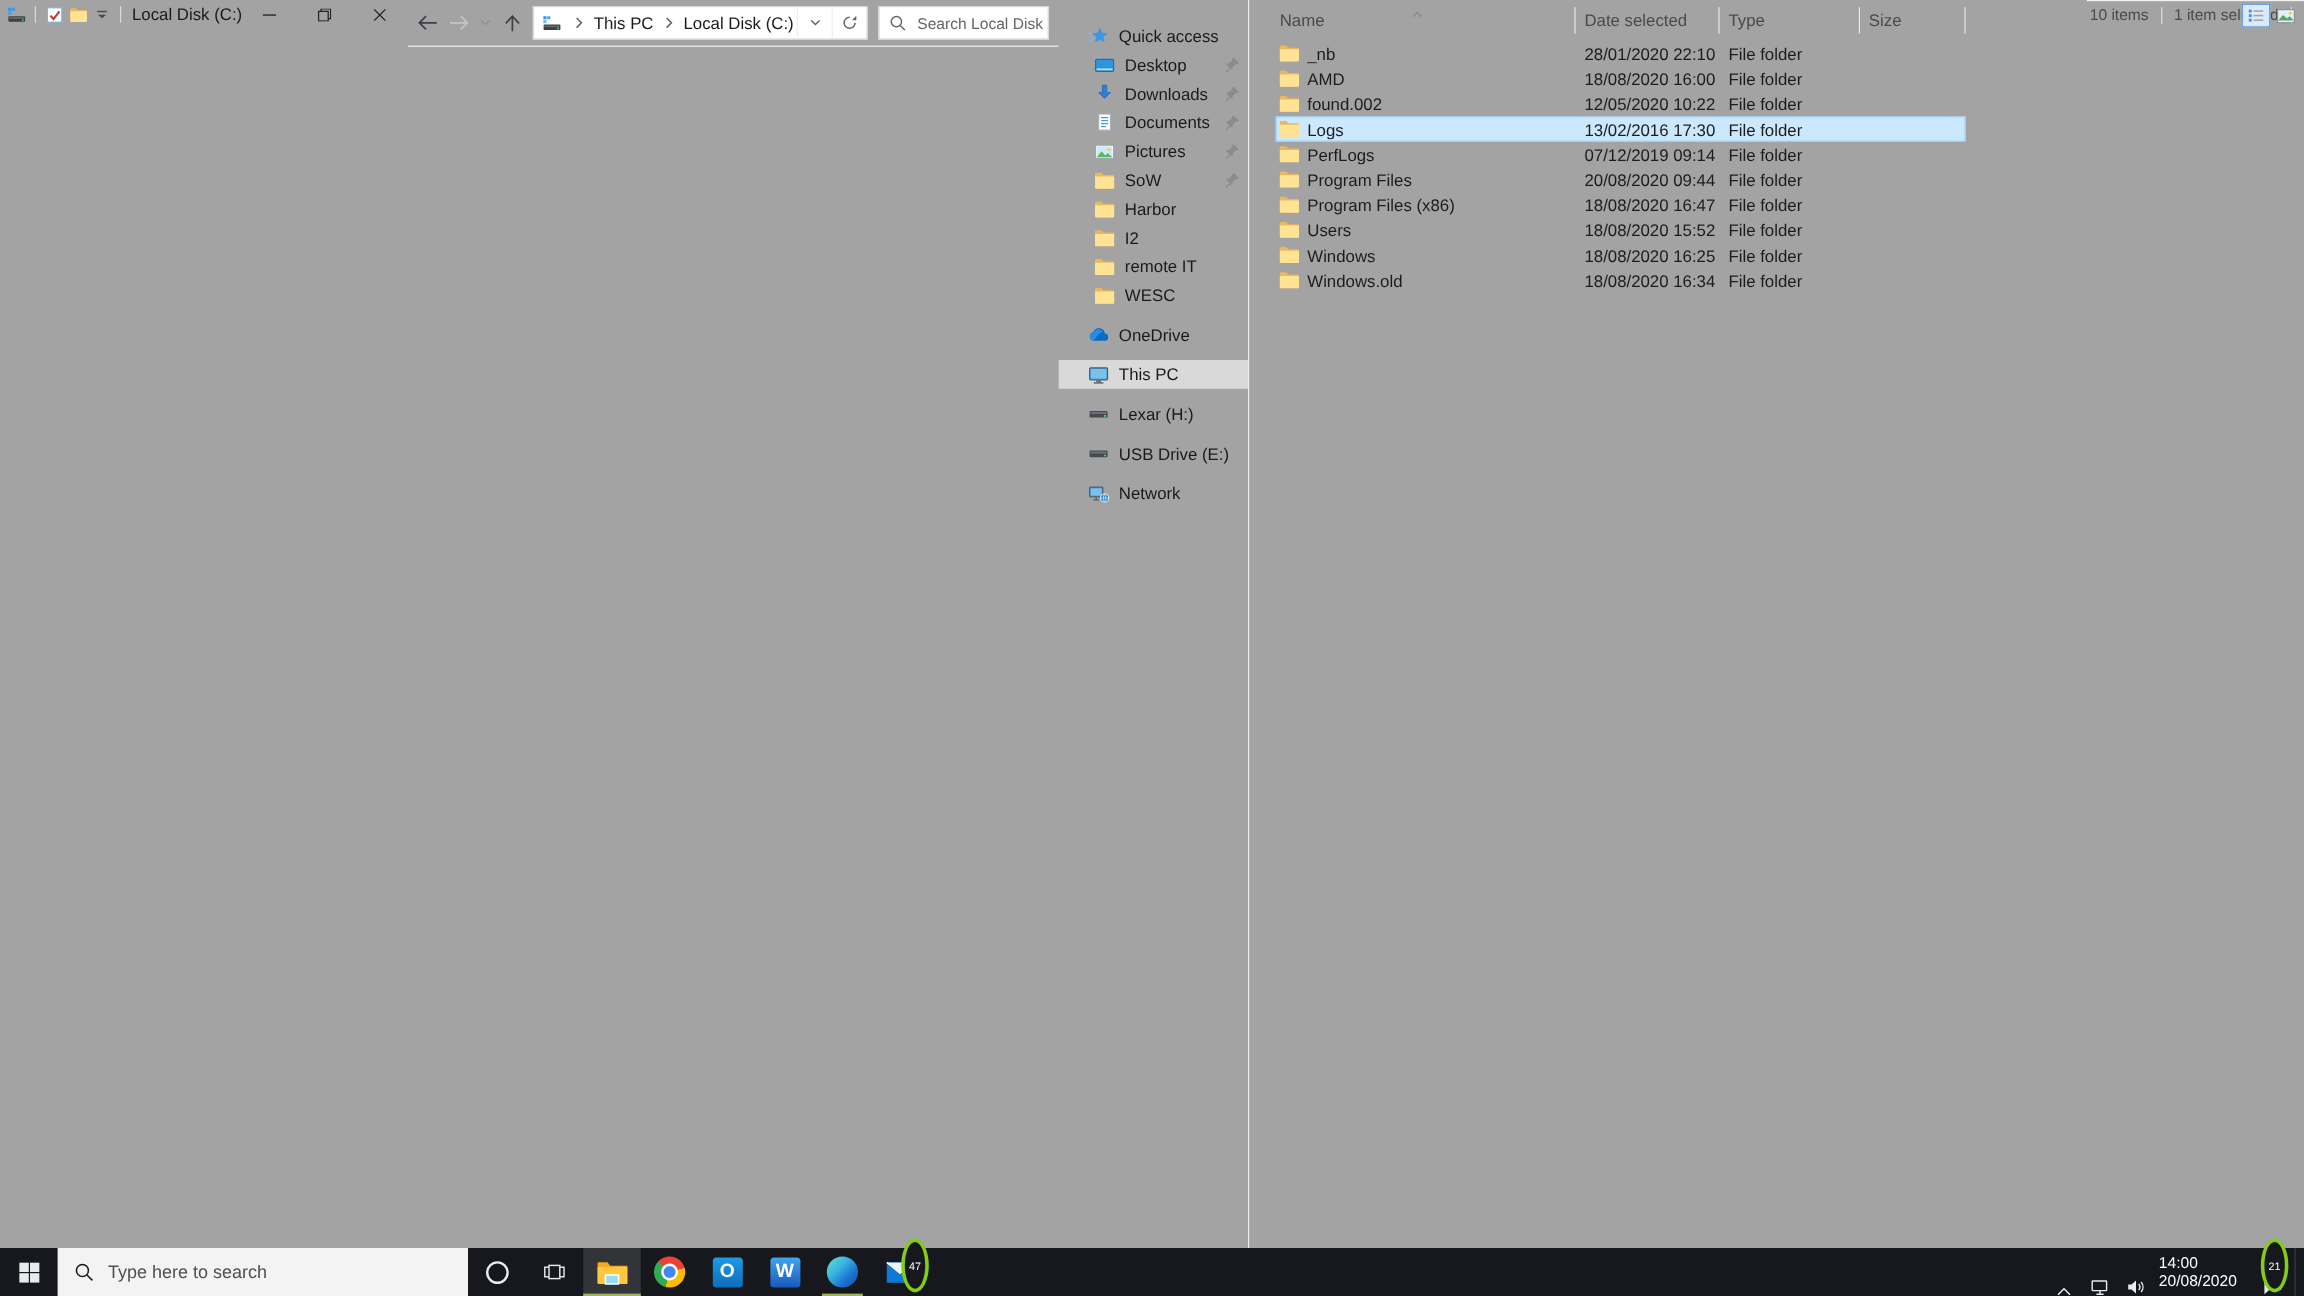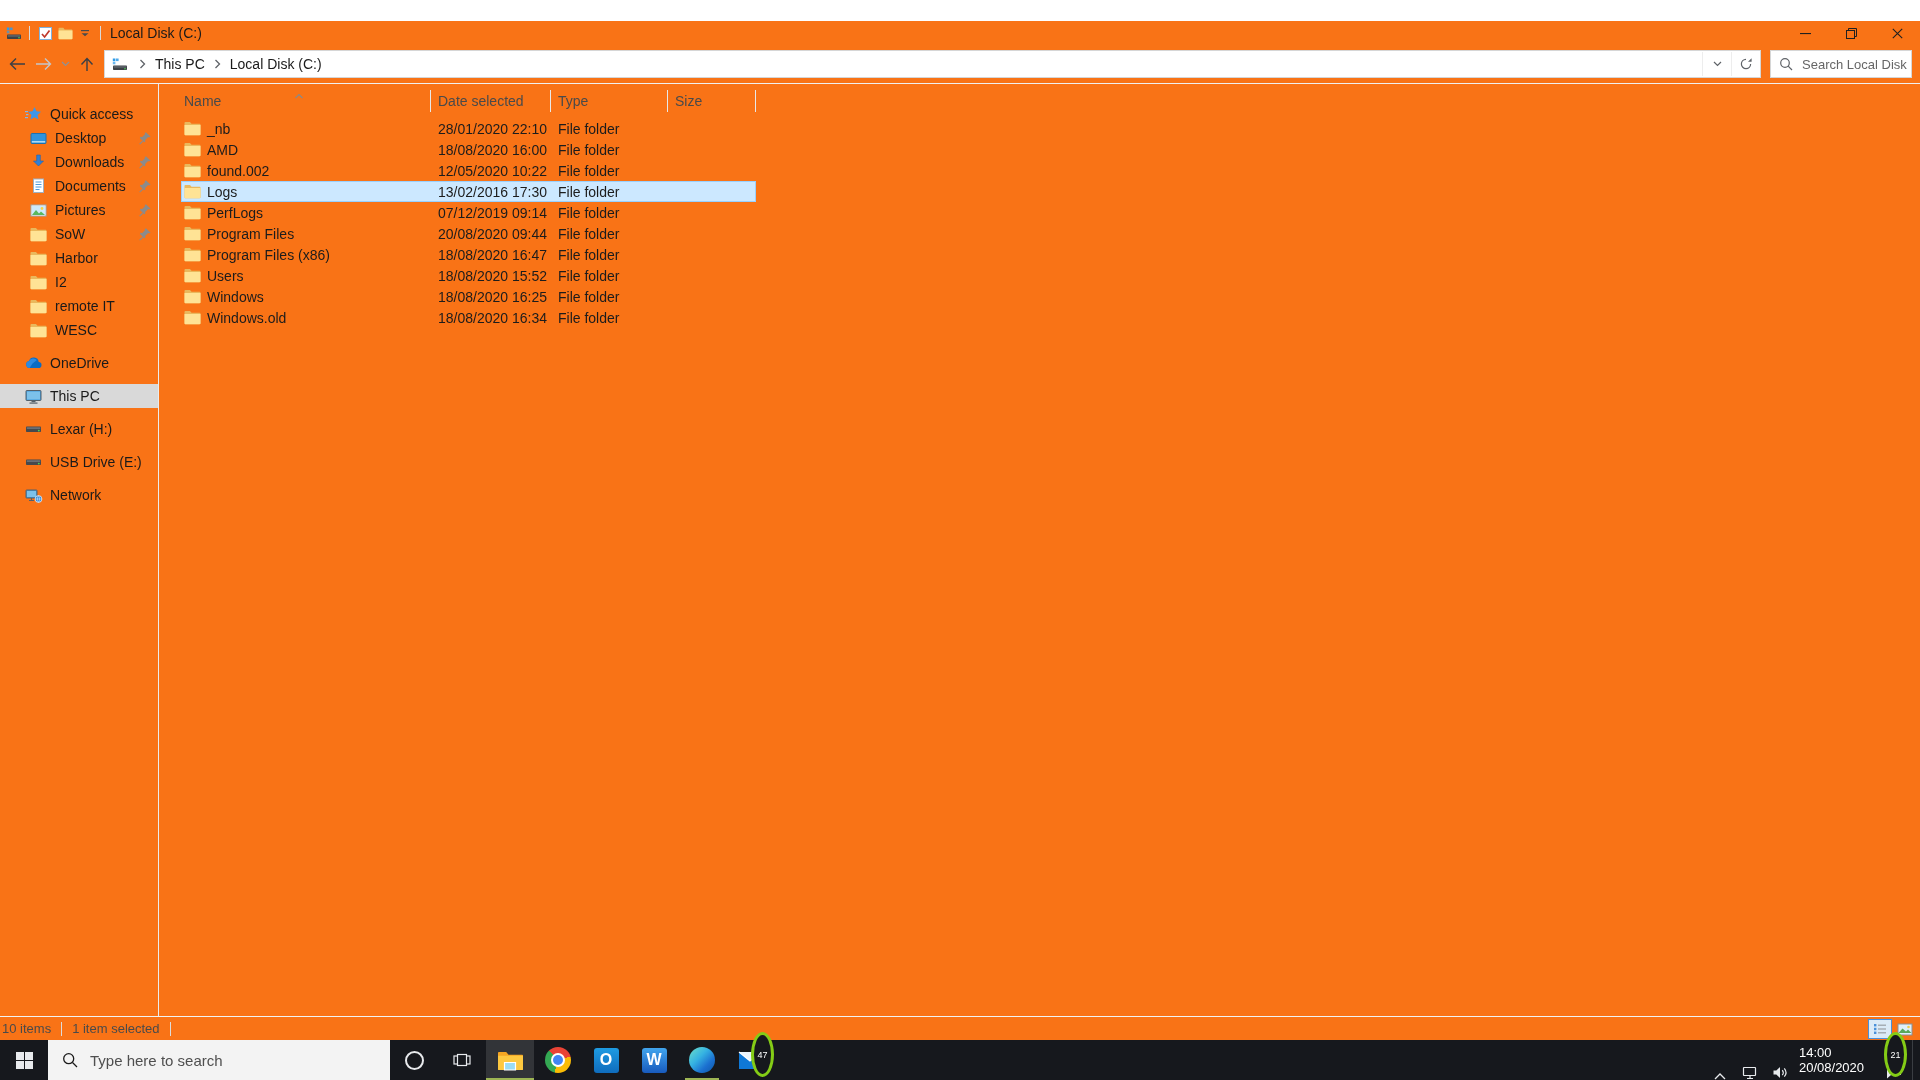--- a/index.html
+++ b/index.html
@@ -1,21 +1,21 @@
 <!DOCTYPE html>
 <html><head>
 <meta charset="utf-8">
 <style>
   html,body{margin:0;padding:0;width:1920px;height:1080px;overflow:hidden;
     font-family:"Liberation Sans",sans-serif;background:#fff;}
   .screen{position:relative;width:1920px;height:1080px;}
 
   
-  .window{position:absolute;left:0;top:0;right:0;bottom:40px;background:#f97316;
-    display:flex;flex-direction:column;margin-top:21px;}
+  .window{position:absolute;left:0;top:0;right:0;bottom:40px;background:#a3a3a3;
+    display:flex;flex-direction:row;}
 
   .titlebar{height:24px;flex:none;display:flex;align-items:center;padding-left:4px;}
   .tb-appicon,.tb-qicon{width:20px;height:18px;display:flex;align-items:center;justify-content:center;}
   .tb-sep{width:1px;height:14px;background:#d9d9d9;margin:0 5px;}
   .tb-title{font-size:14px;color:#1a1a1a;margin-left:4px;white-space:nowrap;}
   .win-controls{margin-left:auto;display:flex;height:100%;}
   .win-btn{width:46px;height:100%;display:flex;align-items:center;justify-content:center;}
 
   .ribbonrow{height:24px;flex:none;display:flex;align-items:stretch;border-bottom:1px solid #dcdcdc;}
   .tabs{display:flex;margin-left:4px;}

